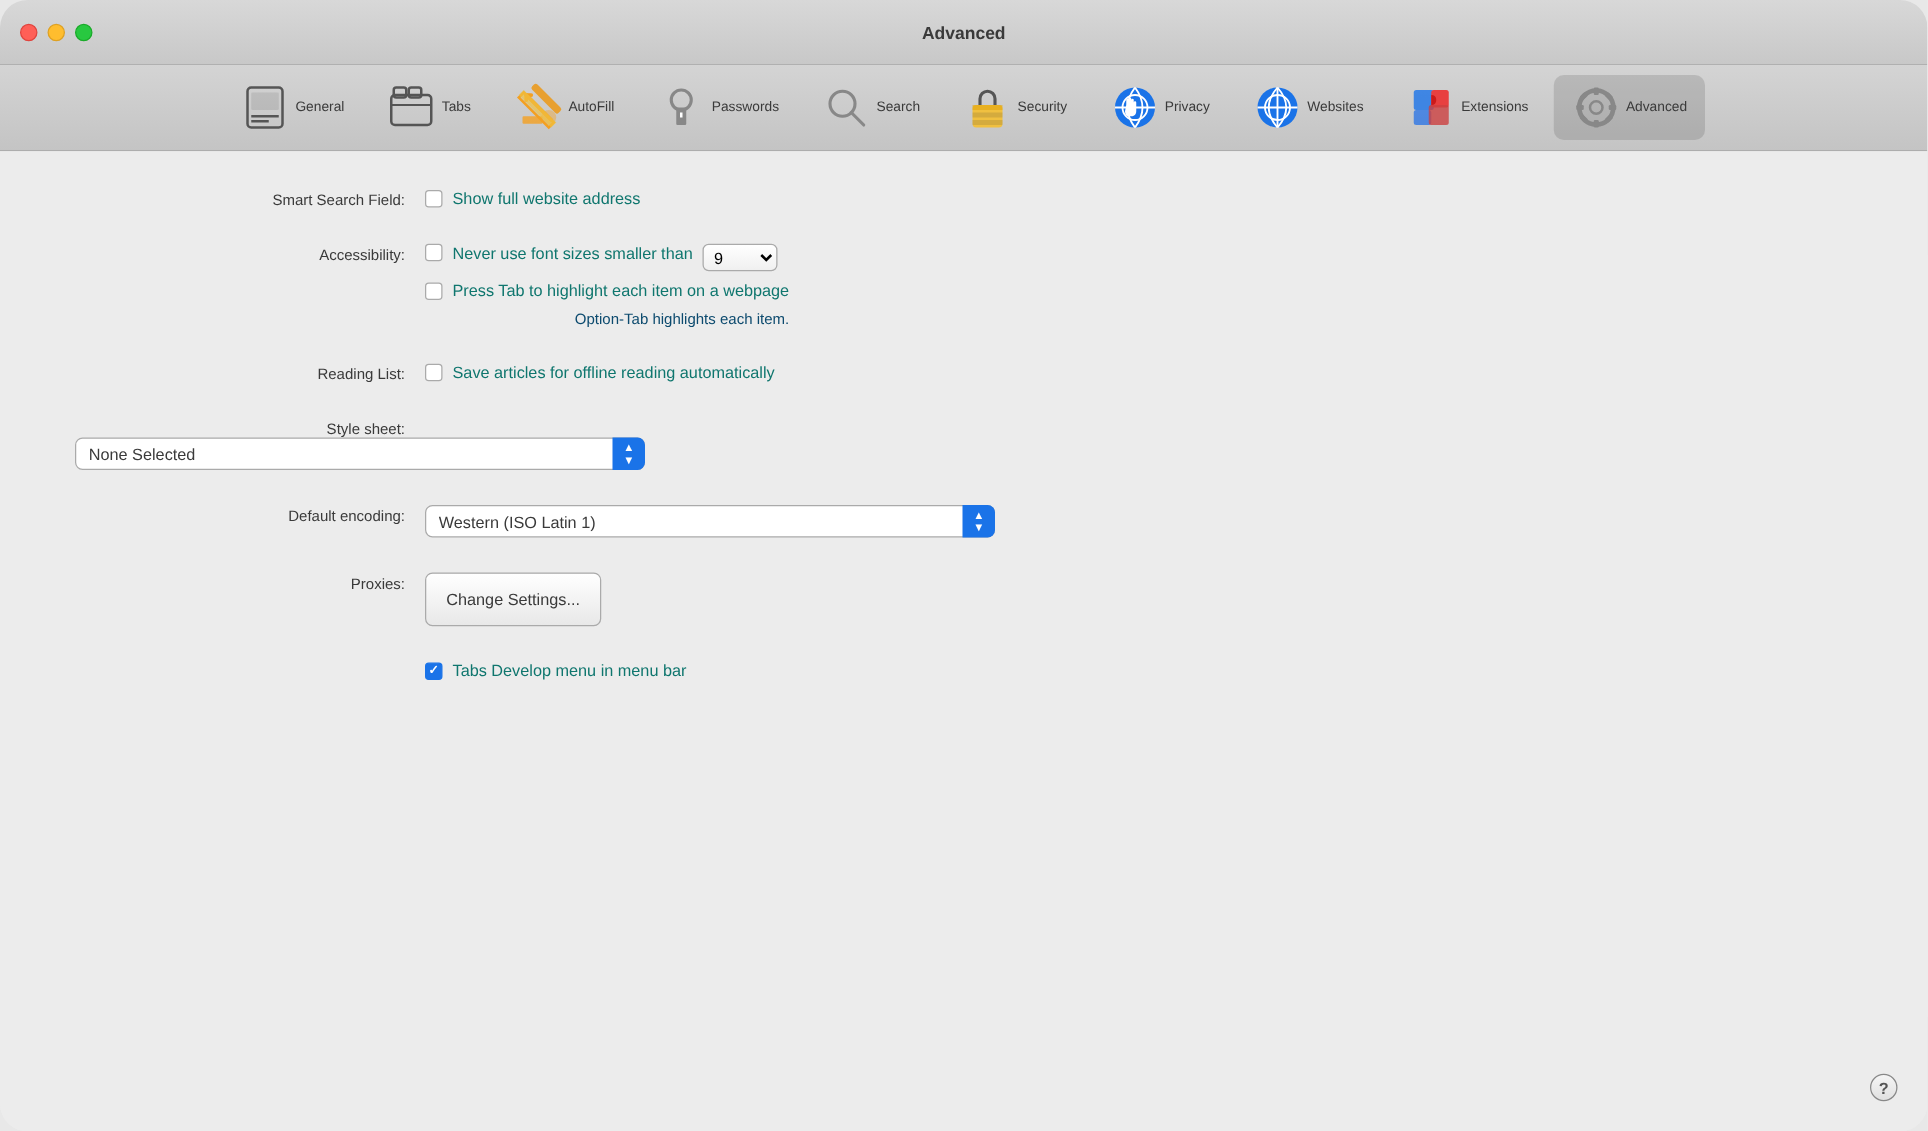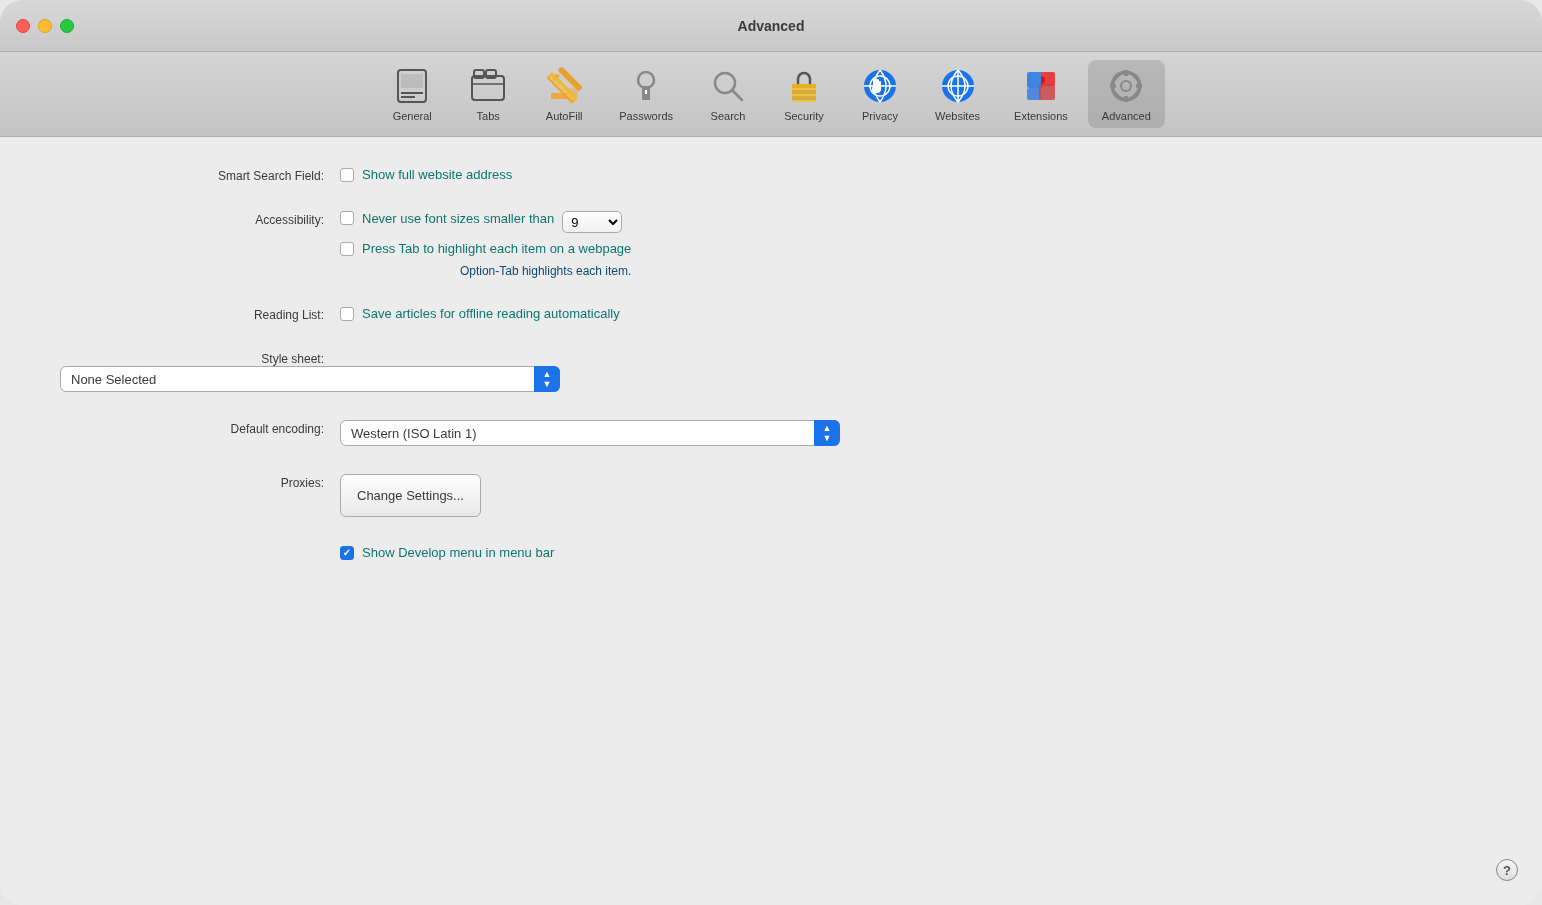--- a/index.html
+++ b/index.html
@@ -66,21 +66,21 @@
       display: flex;
       align-items: center;
       justify-content: center;
       padding: 8px 20px;
       gap: 6px;
       flex-shrink: 0;
     }
 
     .toolbar-item {
       display: flex;
-      flex-direction: column;
+      flex-direction: row;
       align-items: center;
       gap: 4px;
       padding: 6px 14px;
       border-radius: 8px;
       cursor: pointer;
       min-width: 70px;
     }
 
     .toolbar-item.active {
       background: rgba(0,0,0,0.12);
@@ -200,21 +200,21 @@
       text-align: right;
     }
 
     
     .mac-select-wrapper {
       position: relative;
       display: inline-block;
     }
 
     .mac-select {
-      width: 500px;
+      width: 456px;
       height: 26px;
       border: 1px solid #aaa;
       border-radius: 6px;
       background: white;
       font-size: 13px;
       color: #3a3a3a;
       padding: 0 30px 0 10px;
       cursor: pointer;
       -webkit-appearance: none;
       appearance: none;
@@ -520,21 +520,21 @@
       <span class="settings-label">Proxies:</span>
       <div class="settings-control">
         <button class="mac-button">Change Settings...</button>
       </div>
     </div>
 
     <div class="settings-row" style="padding-left: 340px;">
       <div class="settings-control">
         <div class="checkbox-row">
           <input type="checkbox" class="mac-checkbox" id="developMenu" checked="" style="">
-          <label class="checkbox-label" for="developMenu">Show Develop menu in menu bar</label>
+          <label class="checkbox-label" for="developMenu">Tabs Develop menu in menu bar</label>
         </div>
       </div>
     </div>
 
     <div class="help-button-container">
       <div class="help-button">?</div>
     </div>
 
   </div>
 </div>

